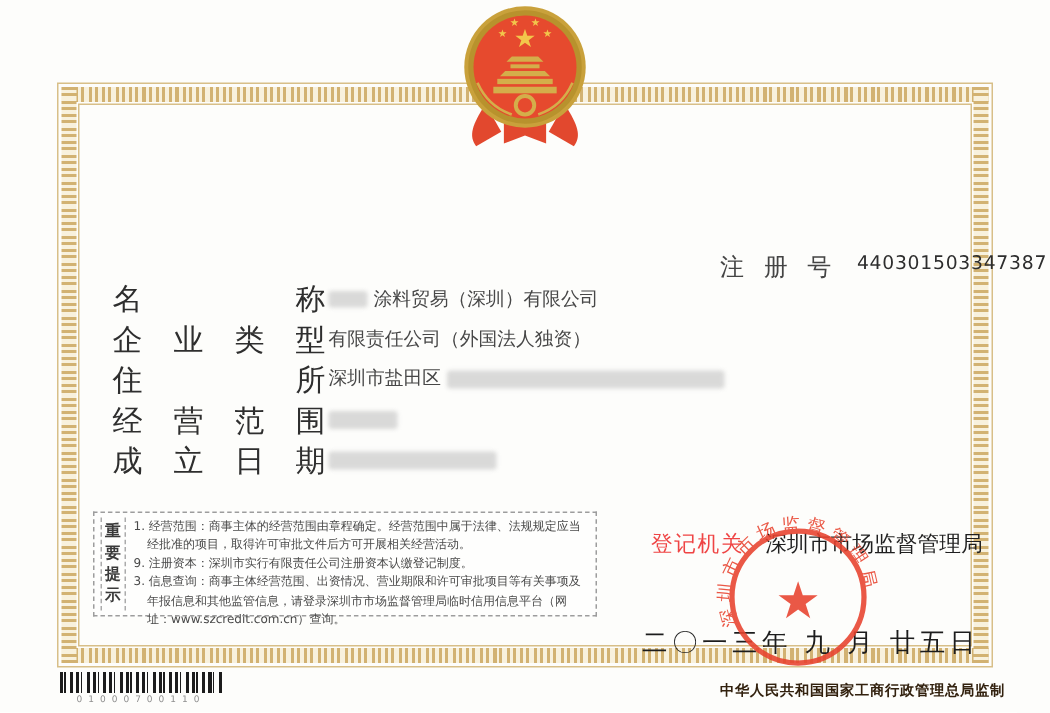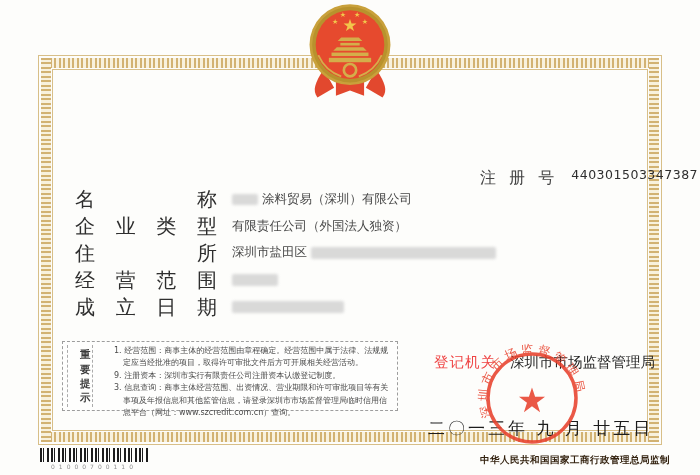--- a/index.html
+++ b/index.html
@@ -29,33 +29,33 @@
   
   .regrow { position:absolute; top:168px; left:460px; white-space:nowrap; }
   .reg-label { font-size:16px; letter-spacing:4px; color:#444;margin-left:20px; }
   .reg-number { font-size:12.5px; color:#2e2e2e; margin-left:8px; position:relative; top:-4px; letter-spacing:.5px; }
 
   
   .fields { position:absolute; left:75px; top:186px; width:560px; }
   .frow { height:26.8px; display:flex; align-items:center; }
   .flabel { width:142px; font-size:20px; color:#2e2e2e; display:inline-block;
     text-align:justify; text-align-last:justify; line-height:1; }
-  .fvalue { margin-left:15px; font-size:12.5px; color:#474747; display:flex; align-items:center; gap:4px; white-space:nowrap; }
+  .fvalue { margin-left:2px; font-size:12.5px; color:#474747; display:flex; align-items:center; gap:4px; white-space:nowrap; }
   .redact { display:inline-block; background:#c6c6c6; border-radius:2px; filter:blur(1.5px); opacity:.65; }
   .r-name { width:26px; height:11px; }
   .r-addr { width:185px; height:12px; }
   .r-rep  { width:46px; height:12px; }
   .r-date { width:112px; height:12px; }
 
   
   .notice { position:absolute; left:62px; top:341px; width:336px; height:70px;
     border:1px dashed #9d9d9d; display:flex; padding:3px 5px 3px 4px; background:rgba(255,255,255,.6); }
   .notice-label { width:17px; font-size:10.5px; font-weight:bold; color:#3a3a3a; line-height:1.38;
     word-break:break-all; border-left:1px dashed #ababab; border-right:1px dashed #ababab;
-    padding:0 12px; margin-right:21px; display:flex; align-items:center; }
+    padding:0 2px; margin-right:5px; display:flex; align-items:center; }
   .notice-items { flex:1; font-size:8px; color:#4a4a4a; line-height:1.55; }
   .notice-item { padding-left:9px; text-indent:-9px; }
 
   
   .authority { position:absolute; left:434px; top:352px; white-space:nowrap; z-index:1; }
   .auth-label { font-size:14.5px; color:#ef4444; letter-spacing:1px; }
   .auth-value { font-size:14.5px; color:#1f1f1f; margin-left:9px; }
   .seal { position:absolute; left:472px; top:338px; width:120px; height:120px; opacity:.88; z-index:2; }
   .issue-date { position:absolute; left:428px; top:417px; width:214px; text-align:center;
     font-size:17px; color:#1c1c1c; letter-spacing:3px; z-index:1; white-space:nowrap; }

